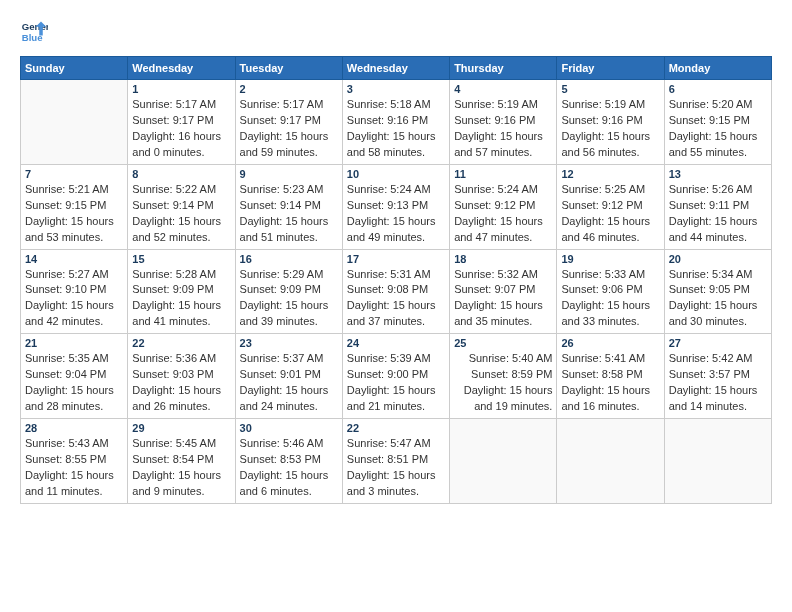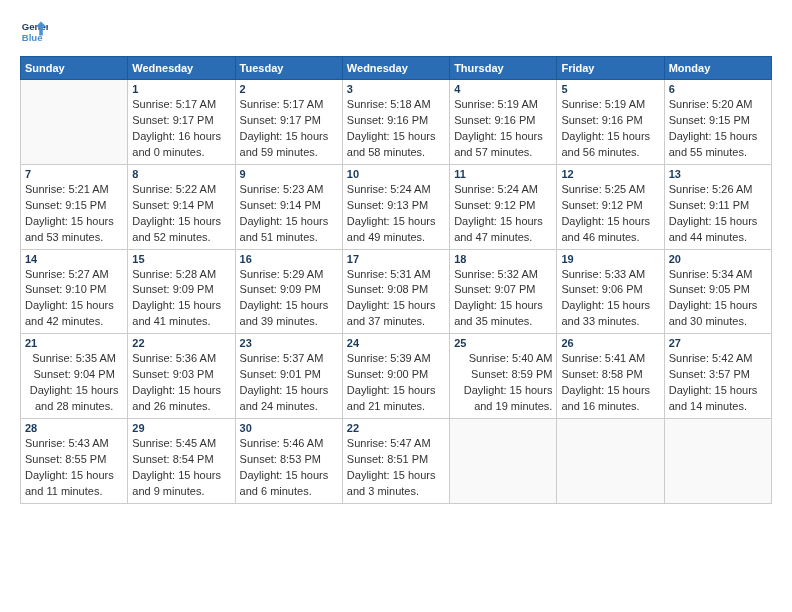--- a/index.html
+++ b/index.html
@@ -254,21 +254,21 @@
             <span class="day-num">20</span>
             <div class="day-info" style="white-space: pre-line;">Sunrise: 5:34 AM
 Sunset: 9:05 PM
 Daylight: 15 hours
 and 30 minutes.</div>
           </td>
         </tr>
         <tr>
           <td>
             <span class="day-num">21</span>
-            <div class="day-info" style="white-space: pre-line; text-align: center;">Sunrise: 5:35 AM
+            <div class="day-info" style="white-space: pre-line;">Sunrise: 5:35 AM
 Sunset: 9:04 PM
 Daylight: 15 hours
 and 28 minutes.</div>
           </td>
           <td>
             <span class="day-num">22</span>
             <div class="day-info" style="white-space: pre-line;">Sunrise: 5:36 AM
 Sunset: 9:03 PM
 Daylight: 15 hours
 and 26 minutes.</div>

